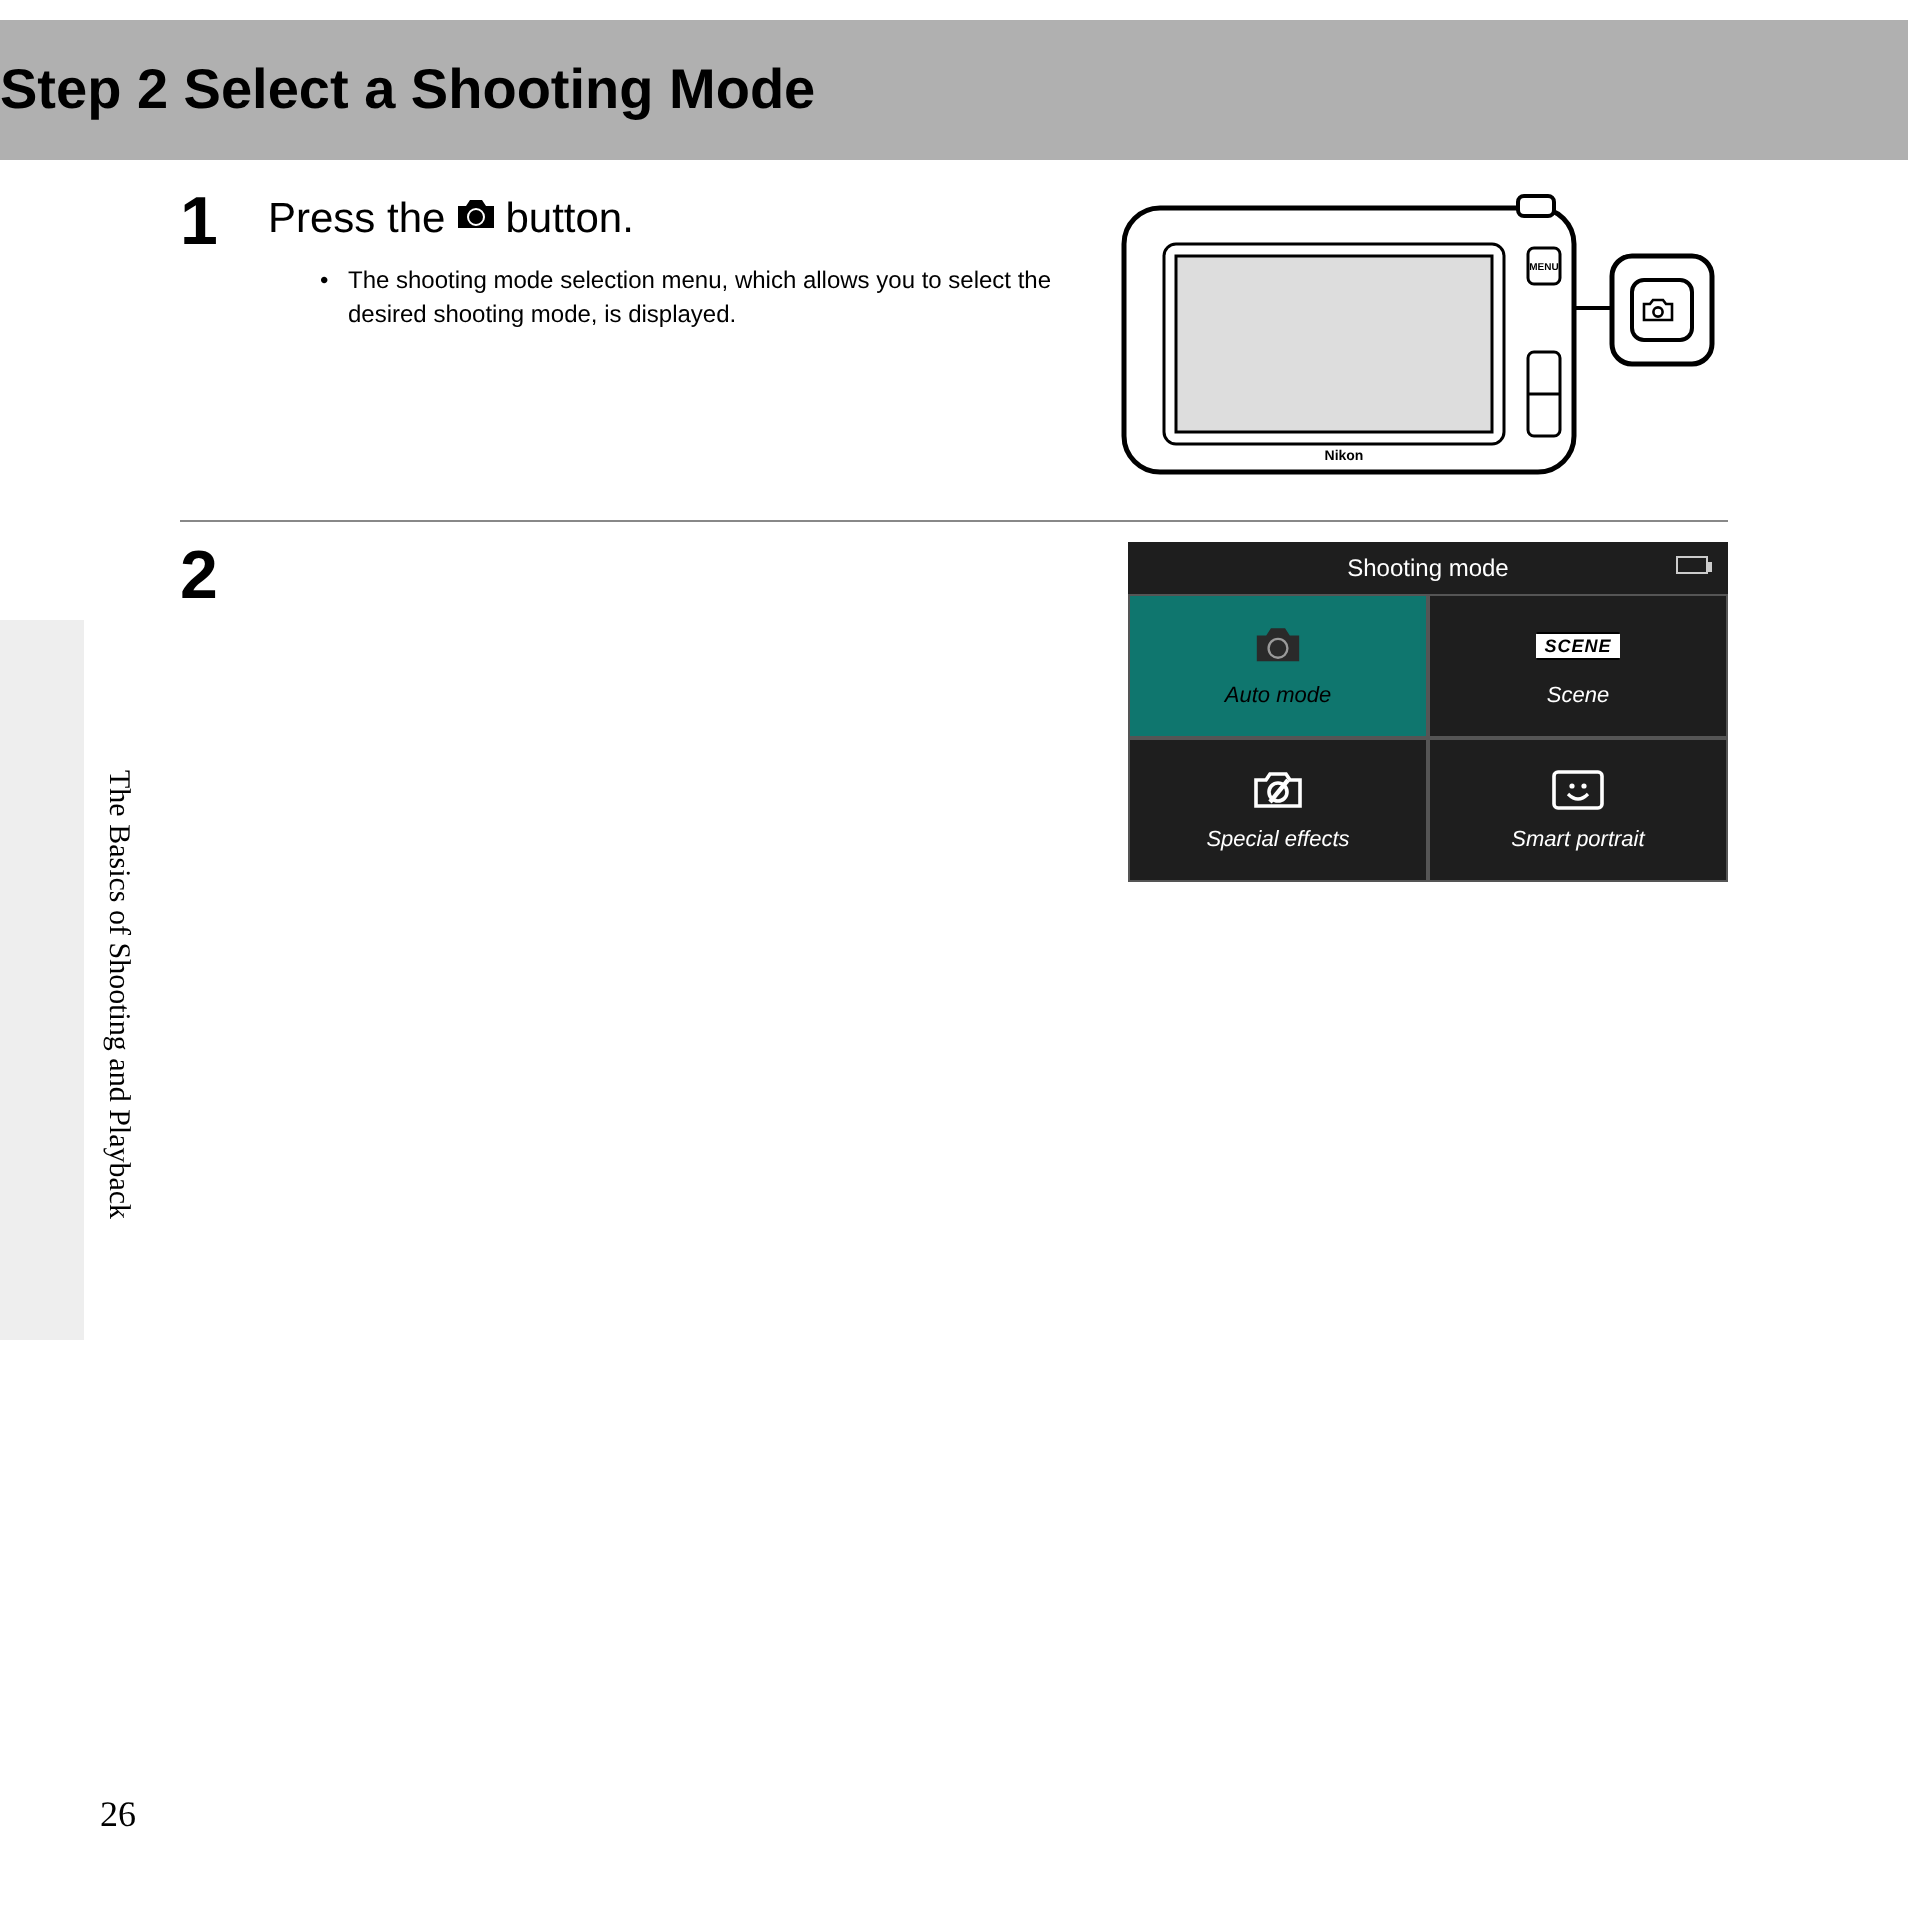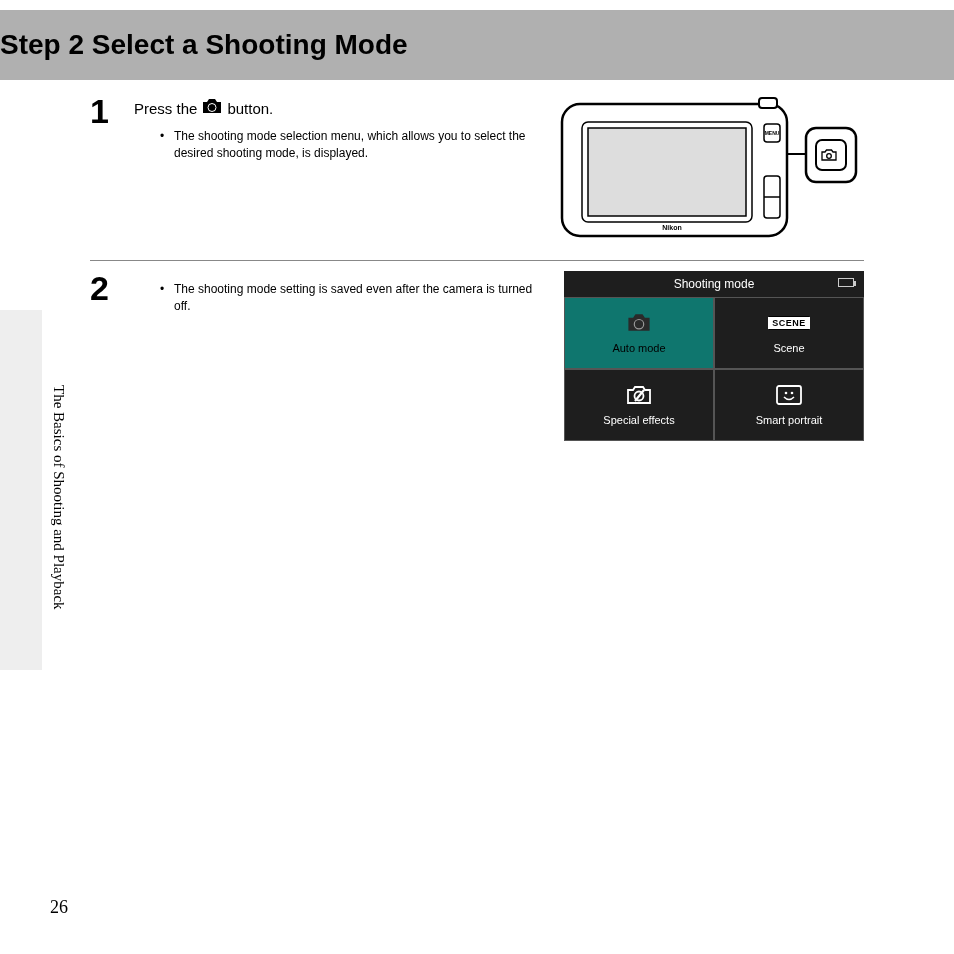--- a/index.html
+++ b/index.html
@@ -33,21 +33,21 @@
   }
   .stepnum {
     font-size: 34px;
     font-weight: bold;
     font-family: "Segoe UI", Arial, sans-serif;
     line-height: 1;
     min-width: 28px;
   }
   .stepbody { flex: 1; }
   .step-title {
-    font-size: 15px;
+    font-size: 21px;
     font-family: "Segoe UI", Arial, sans-serif;
     font-weight: 400;
     margin-top: 4px;
     display: flex;
     align-items: center;
     gap: 4px;
     text-align: center;
   }
   .bullets {
     margin-top: 10px;
@@ -124,20 +124,21 @@
     grid-template-columns: 1fr 1fr;
   }
   .mode-cell {
     height: 72px;
     display: flex;
     flex-direction: column;
     align-items: center;
     justify-content: center;
     gap: 8px;
     border: 1px solid #555;
+    font-style: italic;
   }
   .mode-cell.selected {
     background: #0f766e;
     color: #000;
   }
   .mode-cell .mlabel { font-size: 11px; }
   .mode-icon { height: 22px; display:flex; align-items:center; justify-content:center; }
 
   
   .side-tab {
@@ -239,23 +240,20 @@
   </div>
 
   <hr class="divider">
 
   <div class="row2">
     <div class="left">
       <div class="step">
         <div class="stepnum">2</div>
         <div class="stepbody">
           <ul class="bullets">
-            <li>
-                <span>The shooting mode setting is saved even after the camera is turned off.</span>
-              </li>
           </ul>
         </div>
       </div>
     </div>
 
     <div class="mode-ui">
       <div class="titlebar">
         <span>Shooting mode</span>
         <span class="battery"></span>
       </div>

